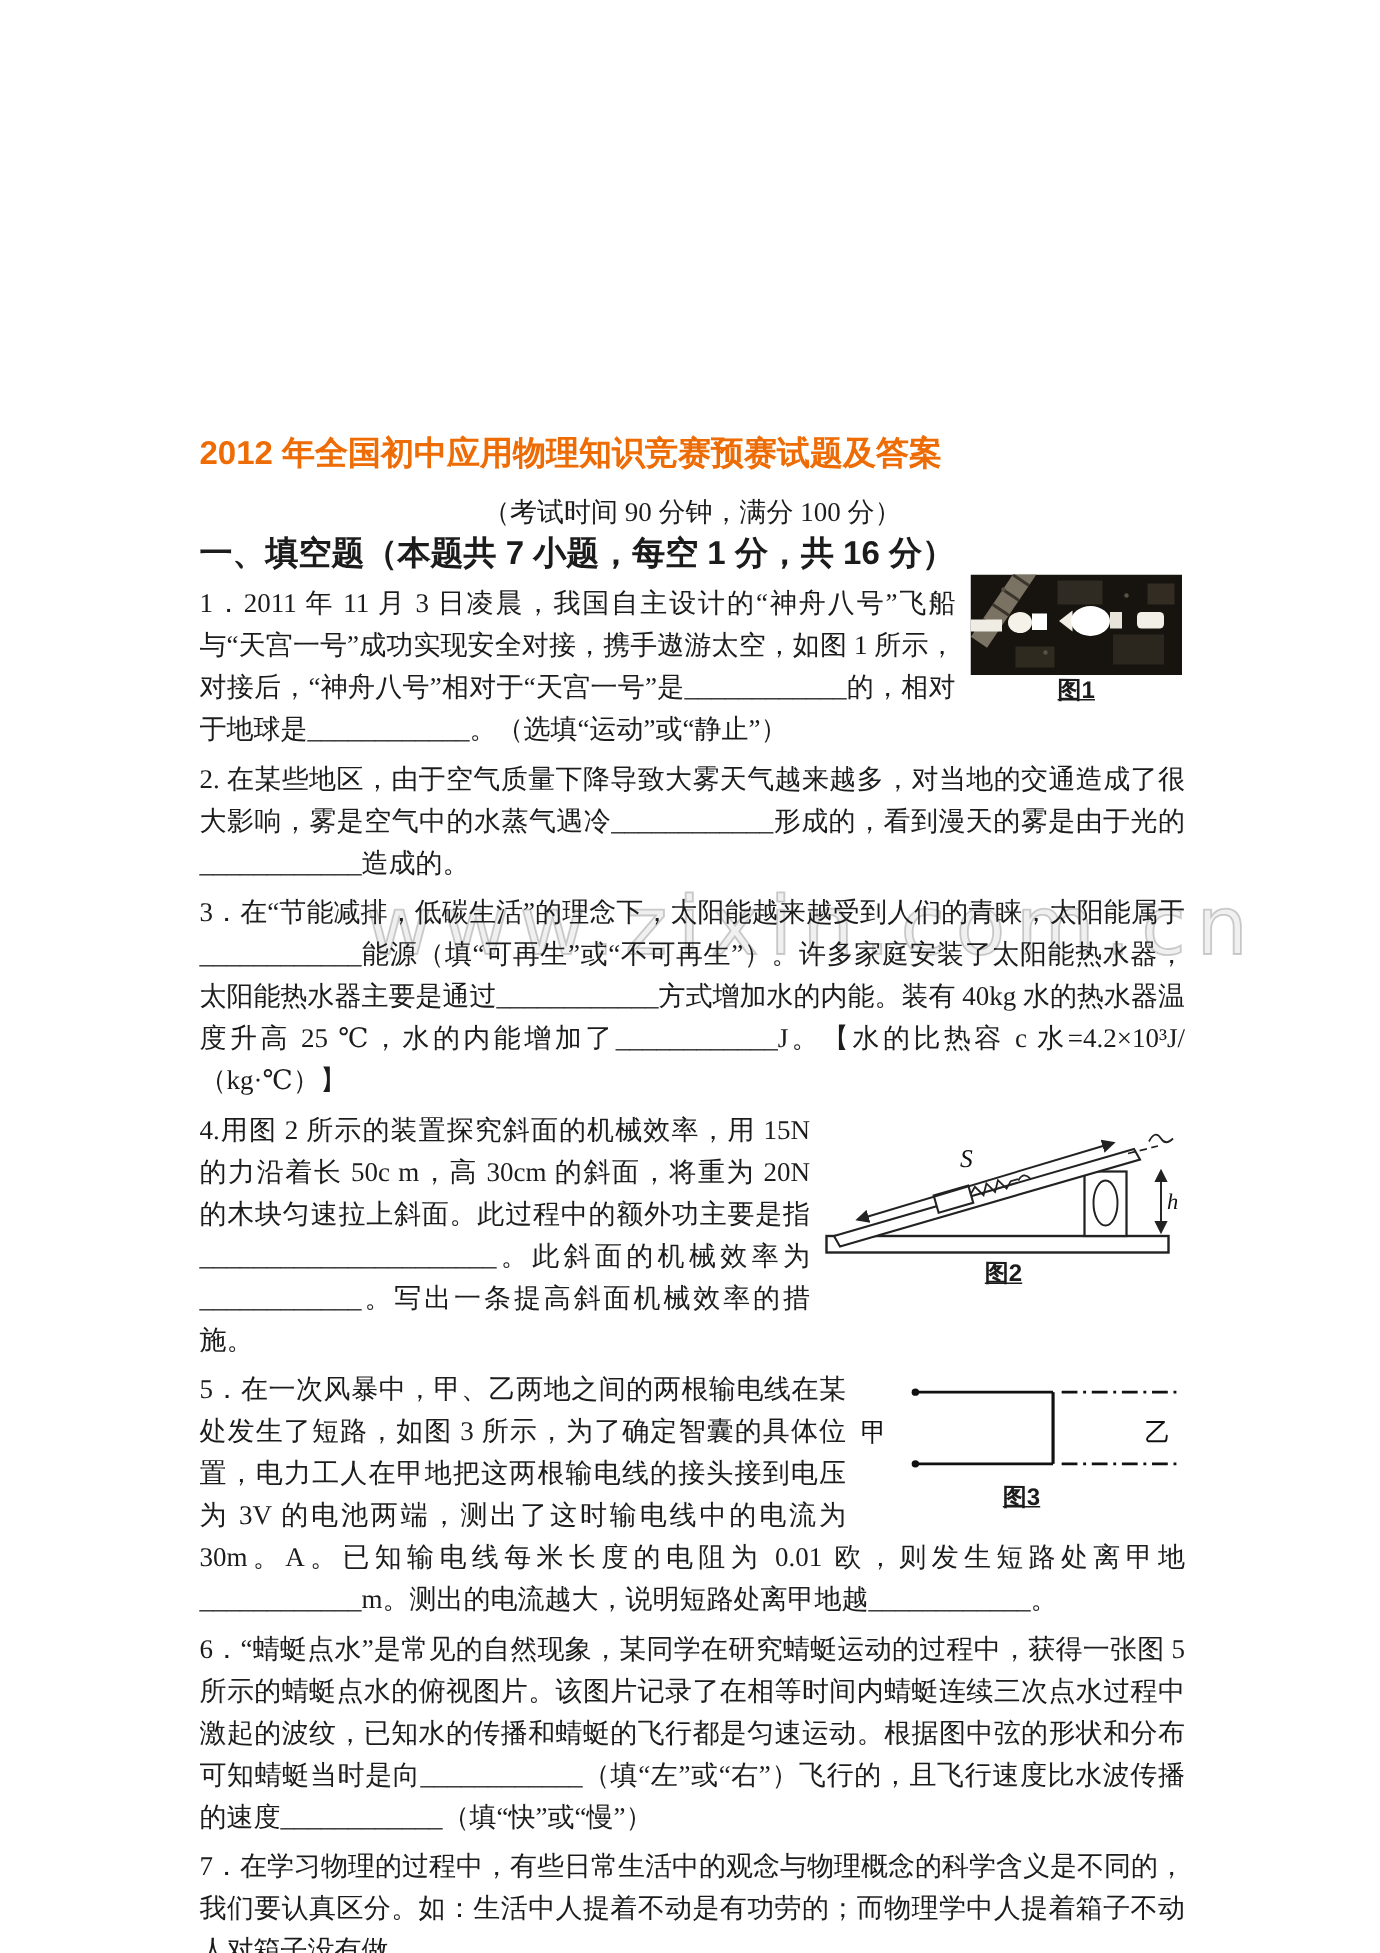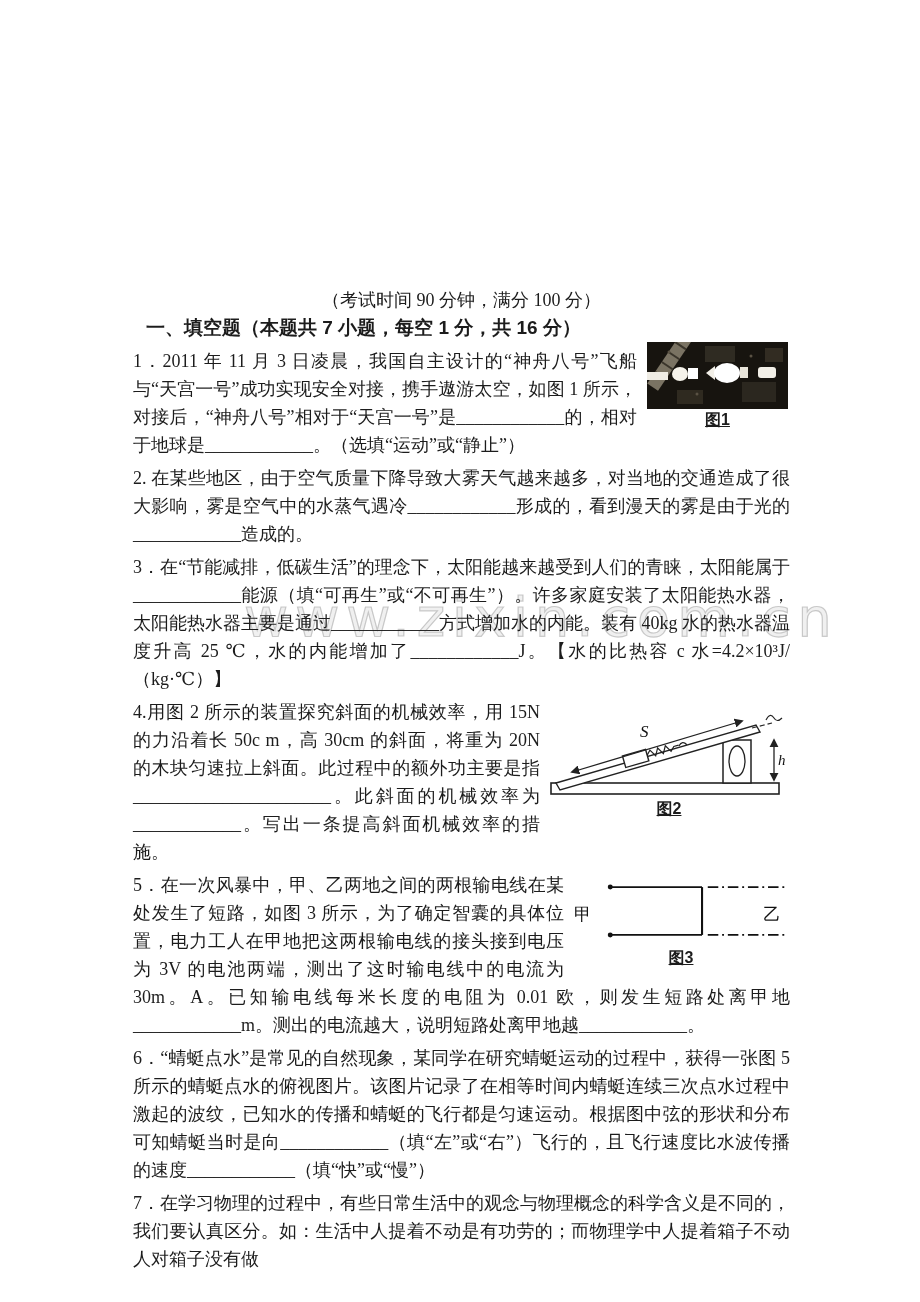--- a/index.html
+++ b/index.html
@@ -7,42 +7,43 @@
   .page{position:relative;width:920px;height:1302px;background:#ffffff;overflow:hidden;z-index:0;
         font-family:"Liberation Serif","DejaVu Serif",serif;color:#1c1c1c;}
   .watermark{position:absolute;left:244px;top:586px;white-space:nowrap;z-index:-1;
         font-family:"DejaVu Sans",sans-serif;font-size:54px;letter-spacing:7px;
         color:rgba(150,150,150,0.14);-webkit-text-stroke:1.2px rgba(135,135,135,0.42);
         pointer-events:none;}
   .content{position:absolute;left:133px;top:288px;width:657px;}
   .title{font-family:"Liberation Sans","DejaVu Sans",sans-serif;font-size:22px;font-weight:bold;
         color:#ee6c05;line-height:27px;margin:0 0 14px 0;}
   .exam-info{font-size:18px;line-height:24px;text-align:center;margin:0 0 4px 0;}
-  .section-header{font-family:"Liberation Sans","DejaVu Sans",sans-serif;font-size:19px;font-weight:bold;
-        line-height:24px;margin:0 0 7px 13px;}
+  .section-header{font-family:"Liberation Sans","DejaVu Sans",sans-serif;font-size:22px;font-weight:bold;
+        line-height:24px;margin:0 0 7px 0;}
   .question{font-size:18px;line-height:28px;text-align:justify;margin:0 0 5px 0;}
   .fig{float:right;text-align:center;text-decoration:underline;}
   .fig-caption{font-family:"Liberation Sans","DejaVu Sans",sans-serif;font-size:16px;font-weight:bold;
         line-height:19px;margin-top:1px;}
   .fig1-box{width:145px;margin:-5px 0 2px 8px;}
   .fig2-box{width:242px;margin:0 0 2px 8px;}
   .fig3-box{width:218px;margin:4px 0 2px 8px;}
   .fig4-box{width:178px;margin:0 0 2px 8px;}
   svg{display:block;margin:0 auto;}
   .lbl-serif{font-family:"Liberation Serif","DejaVu Serif",serif;}
 </style>
 </head>
 <body>
 
 <div class="page">
 
   <div class="watermark">www.zixin.com.cn</div>
 
   <div class="content">
 
+    <div class="title">2012 年全国初中应用物理知识竞赛预赛试题及答案</div>
 
     <div class="exam-info">（考试时间 90 分钟，满分 100 分）</div>
 
     <div class="section-header">一、填空题（本题共 7 小题，每空 1 分，共 16 分）</div>
 
     <div class="question">
       <div class="fig fig1-box">
         <svg width="141" height="67" viewBox="0 0 141 67">
           <rect x="0" y="0" width="141" height="67" fill="#17140f"></rect>
           <rect x="58" y="4" width="30" height="16" fill="#3b352b" opacity="0.7"></rect>

